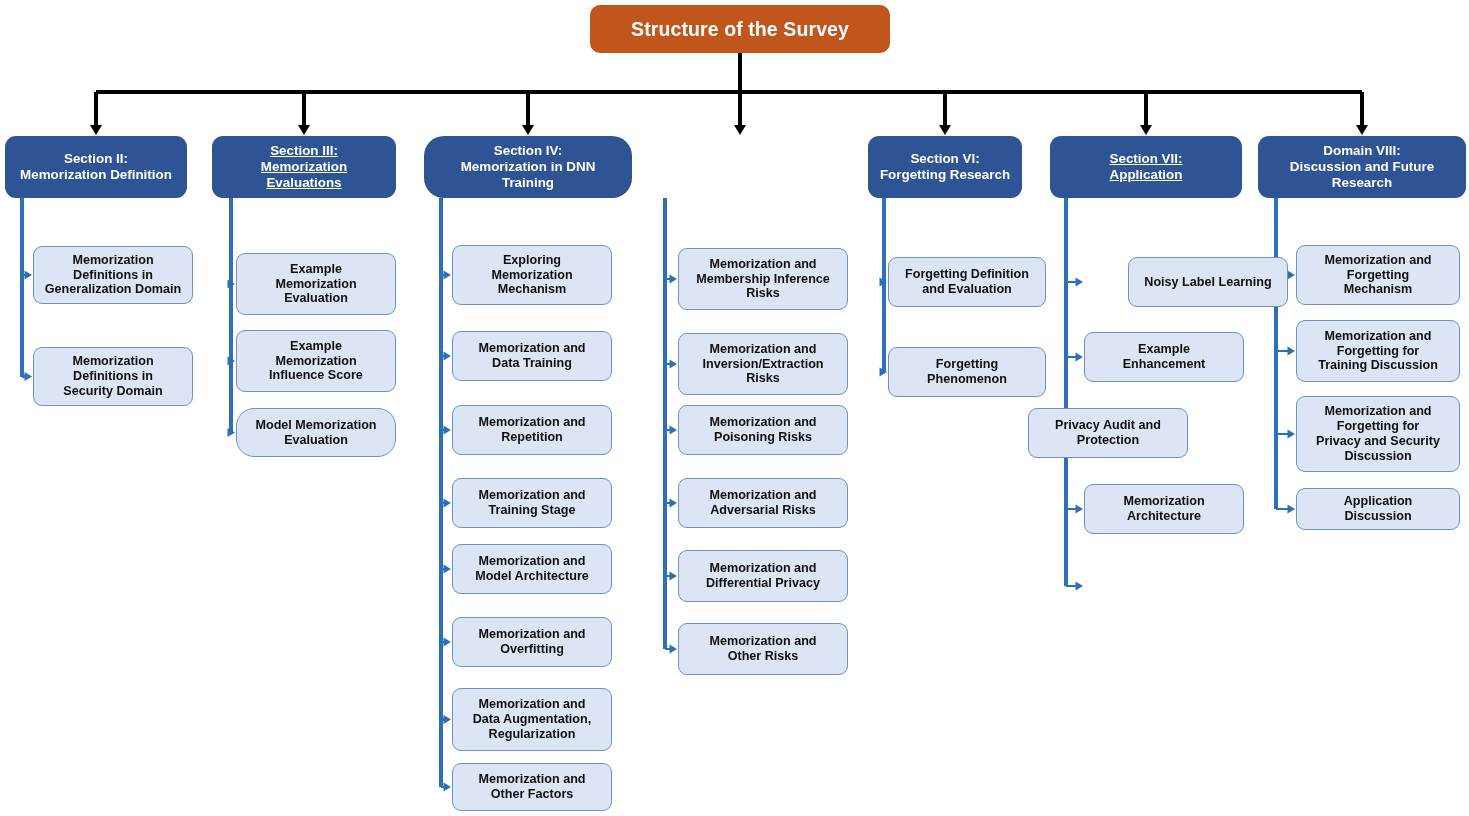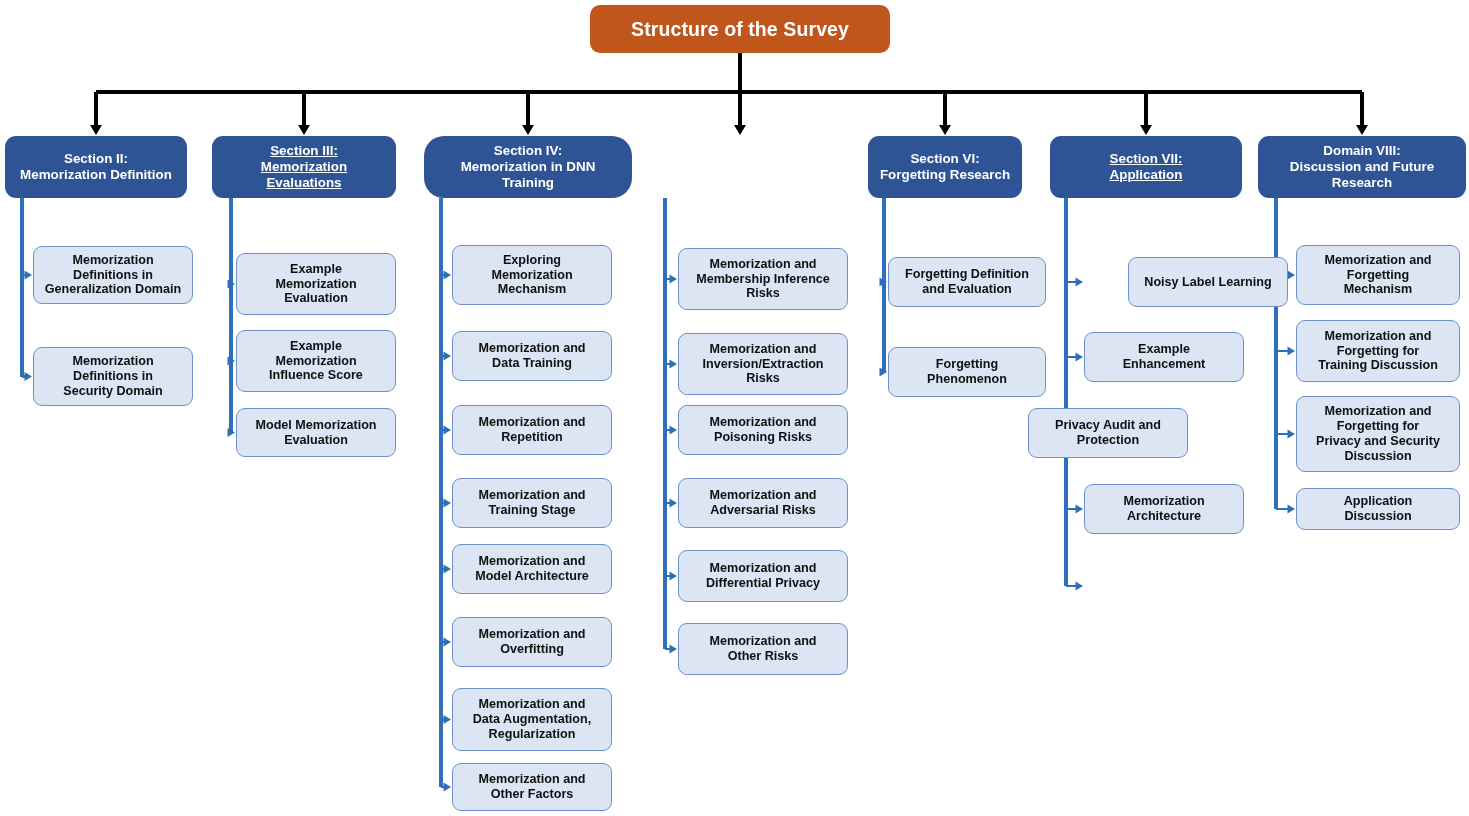--- a/index.html
+++ b/index.html
@@ -163,21 +163,21 @@
 Security Domain</div>
     <div class="node section" style="left: 212px; top: 136px; width: 184px; height: 62px; text-decoration: underline;">Section III:
 Memorization
 Evaluations</div>
     <div class="node leaf" style="left: 236px; top: 253px; width: 160px; height: 62px;">Example
 Memorization
 Evaluation</div>
     <div class="node leaf" style="left: 236px; top: 330px; width: 160px; height: 62px;">Example
 Memorization
 Influence Score</div>
-    <div class="node leaf" style="left: 236px; top: 408px; width: 160px; height: 49px;">Model Memorization
+    <div class="node leaf" style="left: 236px; top: 408px; width: 160px; height: 49px; border-radius: 18px;">Model Memorization
 Evaluation</div>
     <div class="node section" style="left: 424px; top: 136px; width: 208px; height: 62px; border-radius: 20px;">Section IV:
 Memorization in DNN
 Training</div>
     <div class="node leaf" style="left: 452px; top: 245px; width: 160px; height: 60px;">Exploring
 Memorization
 Mechanism</div>
     <div class="node leaf" style="left: 452px; top: 331px; width: 160px; height: 50px;">Memorization and
 Data Training</div>
     <div class="node leaf" style="left: 452px; top: 405px; width: 160px; height: 50px;">Memorization and

